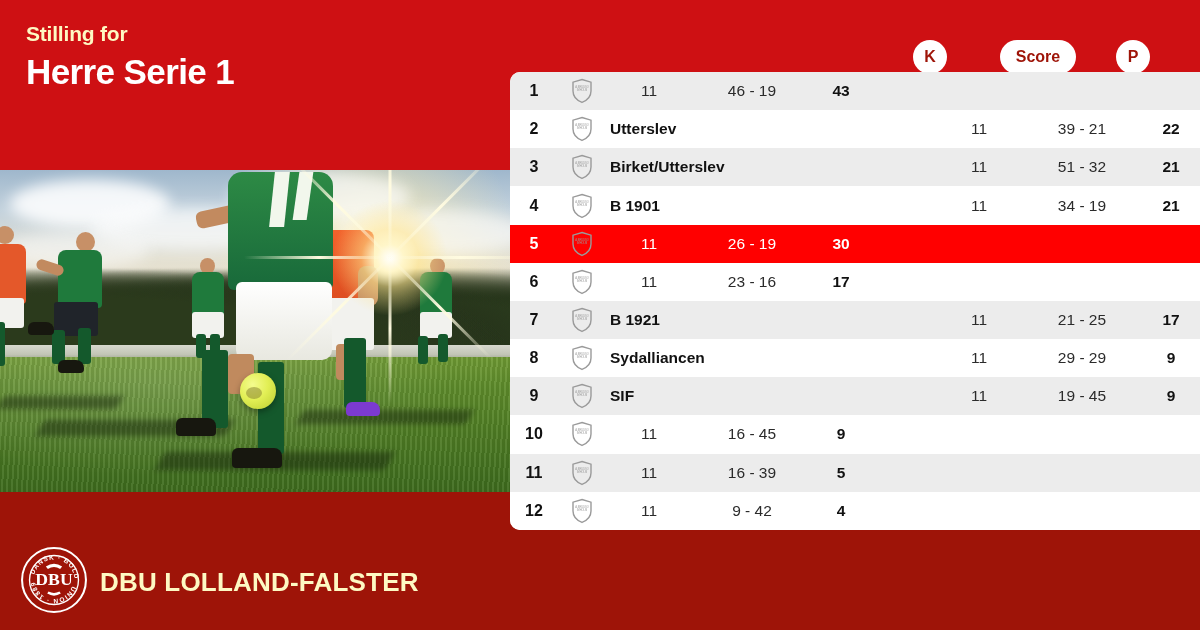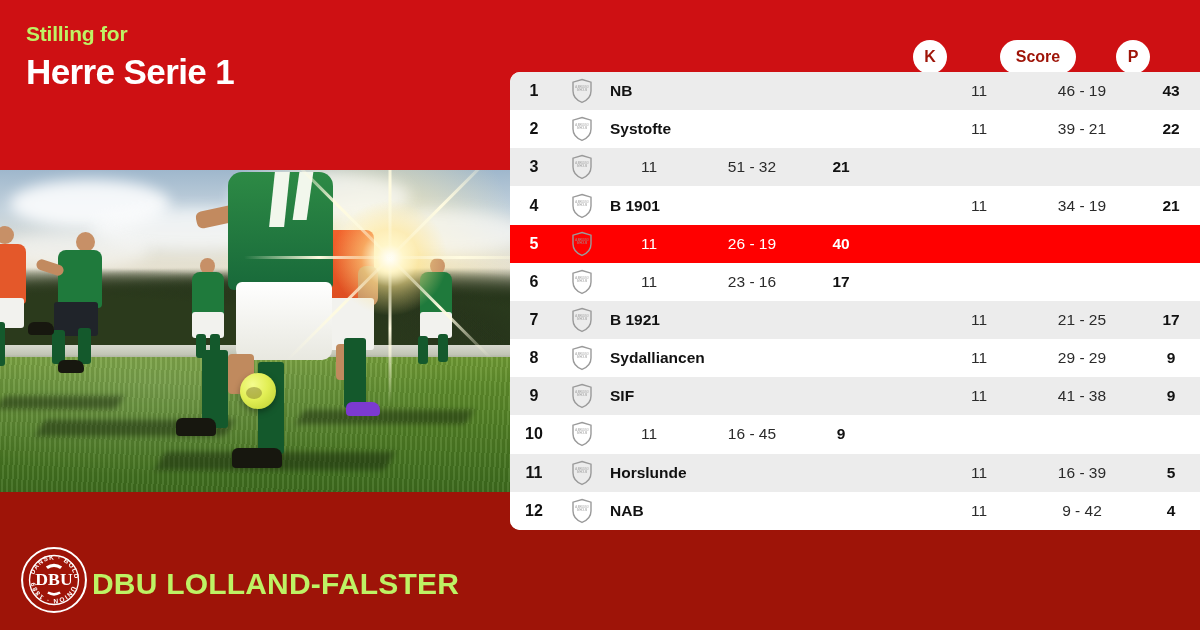--- a/index.html
+++ b/index.html
@@ -11,21 +11,21 @@
   #stage {
     position: relative;
     width: 1200px; height: 630px;
     background: #CE1013;
   }
 
   
   .header { position: absolute; left: 0; top: 0; width: 520px; height: 170px; }
   .kicker {
     position: absolute; left: 26px; top: 22px;
-    font-size: 21px; font-weight: bold; color: #bef264;
+    font-size: 21px; font-weight: bold; color: #fef9c3;
     letter-spacing: -0.2px;
   }
   .title {
     position: absolute; left: 26px; top: 52px;
     font-size: 35px; font-weight: bold; color: #ffffff;
     letter-spacing: -0.6px;
   }
 
   
   .photo {
@@ -135,22 +135,22 @@
   
   .footer {
     position: absolute; left: 0; top: 492px; width: 1200px; height: 138px;
     background: #9E1408;
   }
   .dbu-logo {
     position: absolute; left: 20px; top: 546px;
     width: 68px; height: 68px;
   }
   .footer-text {
-    position: absolute; left: 92px; top: 567px;
-    font-size: 30px; font-weight: bold; color: #bef264;
+    position: absolute; left: 100px; top: 567px;
+    font-size: 26px; font-weight: bold; color: #fef9c3;
     letter-spacing: 0.2px;
   }
 
   
   .badges { position: absolute; left: 510px; top: 40px; width: 690px; height: 34px; }
   .badge {
     position: absolute; top: 0; height: 34px;
     background: #ffffff; border-radius: 17px;
     color: #9E1408; font-size: 16px; font-weight: bold;
     display: flex; align-items: center; justify-content: center;
@@ -316,48 +316,48 @@
   <div class="table" id="standings-table">
       <div class="row alt">
         <div class="pos">1</div>
         <div class="crest">
           <svg width="22" height="26" viewBox="0 0 22 26">
             <path d="M11 1.5 L20 4.2 V13 c0 6.2 -4.4 9.6 -9 11.4 C6.4 22.6 2 19.2 2 13 V4.2 Z" fill="none" stroke="#9a9a9a" stroke-width="1.4"></path>
             <text x="11" y="9.6" text-anchor="middle" font-family="Liberation Sans, sans-serif" font-size="2.6" fill="#9a9a9a">A.BRUDSO</text>
             <text x="11" y="12.8" text-anchor="middle" font-family="Liberation Sans, sans-serif" font-size="2.6" fill="#9a9a9a">IMHOLM</text>
           </svg>
         </div>
-        <div class="team">NB</div>
         <div class="cell c-k">11</div>
         <div class="cell c-score">46 - 19</div>
         <div class="cell c-p">43</div>
       </div>
       <div class="row">
         <div class="pos">2</div>
         <div class="crest">
           <svg width="22" height="26" viewBox="0 0 22 26">
             <path d="M11 1.5 L20 4.2 V13 c0 6.2 -4.4 9.6 -9 11.4 C6.4 22.6 2 19.2 2 13 V4.2 Z" fill="none" stroke="#9a9a9a" stroke-width="1.4"></path>
             <text x="11" y="9.6" text-anchor="middle" font-family="Liberation Sans, sans-serif" font-size="2.6" fill="#9a9a9a">A.BRUDSO</text>
             <text x="11" y="12.8" text-anchor="middle" font-family="Liberation Sans, sans-serif" font-size="2.6" fill="#9a9a9a">IMHOLM</text>
           </svg>
         </div>
-        <div class="team">Systofte</div>
+        <div class="team">Utterslev</div>
         <div class="cell c-k">11</div>
         <div class="cell c-score">39 - 21</div>
         <div class="cell c-p">22</div>
       </div>
       <div class="row alt">
         <div class="pos">3</div>
         <div class="crest">
           <svg width="22" height="26" viewBox="0 0 22 26">
             <path d="M11 1.5 L20 4.2 V13 c0 6.2 -4.4 9.6 -9 11.4 C6.4 22.6 2 19.2 2 13 V4.2 Z" fill="none" stroke="#9a9a9a" stroke-width="1.4"></path>
             <text x="11" y="9.6" text-anchor="middle" font-family="Liberation Sans, sans-serif" font-size="2.6" fill="#9a9a9a">A.BRUDSO</text>
             <text x="11" y="12.8" text-anchor="middle" font-family="Liberation Sans, sans-serif" font-size="2.6" fill="#9a9a9a">IMHOLM</text>
           </svg>
         </div>
+        <div class="team">Birket/Utterslev</div>
         <div class="cell c-k">11</div>
         <div class="cell c-score">51 - 32</div>
         <div class="cell c-p">21</div>
       </div>
       <div class="row">
         <div class="pos">4</div>
         <div class="crest">
           <svg width="22" height="26" viewBox="0 0 22 26">
             <path d="M11 1.5 L20 4.2 V13 c0 6.2 -4.4 9.6 -9 11.4 C6.4 22.6 2 19.2 2 13 V4.2 Z" fill="none" stroke="#9a9a9a" stroke-width="1.4"></path>
             <text x="11" y="9.6" text-anchor="middle" font-family="Liberation Sans, sans-serif" font-size="2.6" fill="#9a9a9a">A.BRUDSO</text>
@@ -373,21 +373,21 @@
         <div class="pos">5</div>
         <div class="crest">
           <svg width="22" height="26" viewBox="0 0 22 26">
             <path d="M11 1.5 L20 4.2 V13 c0 6.2 -4.4 9.6 -9 11.4 C6.4 22.6 2 19.2 2 13 V4.2 Z" fill="none" stroke="#9a9a9a" stroke-width="1.4"></path>
             <text x="11" y="9.6" text-anchor="middle" font-family="Liberation Sans, sans-serif" font-size="2.6" fill="#9a9a9a">A.BRUDSO</text>
             <text x="11" y="12.8" text-anchor="middle" font-family="Liberation Sans, sans-serif" font-size="2.6" fill="#9a9a9a">IMHOLM</text>
           </svg>
         </div>
         <div class="cell c-k">11</div>
         <div class="cell c-score">26 - 19</div>
-        <div class="cell c-p">40</div>
+        <div class="cell c-p">30</div>
       </div>
       <div class="row">
         <div class="pos">6</div>
         <div class="crest">
           <svg width="22" height="26" viewBox="0 0 22 26">
             <path d="M11 1.5 L20 4.2 V13 c0 6.2 -4.4 9.6 -9 11.4 C6.4 22.6 2 19.2 2 13 V4.2 Z" fill="none" stroke="#9a9a9a" stroke-width="1.4"></path>
             <text x="11" y="9.6" text-anchor="middle" font-family="Liberation Sans, sans-serif" font-size="2.6" fill="#9a9a9a">A.BRUDSO</text>
             <text x="11" y="12.8" text-anchor="middle" font-family="Liberation Sans, sans-serif" font-size="2.6" fill="#9a9a9a">IMHOLM</text>
           </svg>
         </div>
@@ -427,21 +427,21 @@
         <div class="pos">9</div>
         <div class="crest">
           <svg width="22" height="26" viewBox="0 0 22 26">
             <path d="M11 1.5 L20 4.2 V13 c0 6.2 -4.4 9.6 -9 11.4 C6.4 22.6 2 19.2 2 13 V4.2 Z" fill="none" stroke="#9a9a9a" stroke-width="1.4"></path>
             <text x="11" y="9.6" text-anchor="middle" font-family="Liberation Sans, sans-serif" font-size="2.6" fill="#9a9a9a">A.BRUDSO</text>
             <text x="11" y="12.8" text-anchor="middle" font-family="Liberation Sans, sans-serif" font-size="2.6" fill="#9a9a9a">IMHOLM</text>
           </svg>
         </div>
         <div class="team">SIF</div>
         <div class="cell c-k">11</div>
-        <div class="cell c-score">41 - 38</div>
+        <div class="cell c-score">19 - 45</div>
         <div class="cell c-p">9</div>
       </div>
       <div class="row">
         <div class="pos">10</div>
         <div class="crest">
           <svg width="22" height="26" viewBox="0 0 22 26">
             <path d="M11 1.5 L20 4.2 V13 c0 6.2 -4.4 9.6 -9 11.4 C6.4 22.6 2 19.2 2 13 V4.2 Z" fill="none" stroke="#9a9a9a" stroke-width="1.4"></path>
             <text x="11" y="9.6" text-anchor="middle" font-family="Liberation Sans, sans-serif" font-size="2.6" fill="#9a9a9a">A.BRUDSO</text>
             <text x="11" y="12.8" text-anchor="middle" font-family="Liberation Sans, sans-serif" font-size="2.6" fill="#9a9a9a">IMHOLM</text>
           </svg>
@@ -452,34 +452,32 @@
       </div>
       <div class="row alt">
         <div class="pos">11</div>
         <div class="crest">
           <svg width="22" height="26" viewBox="0 0 22 26">
             <path d="M11 1.5 L20 4.2 V13 c0 6.2 -4.4 9.6 -9 11.4 C6.4 22.6 2 19.2 2 13 V4.2 Z" fill="none" stroke="#9a9a9a" stroke-width="1.4"></path>
             <text x="11" y="9.6" text-anchor="middle" font-family="Liberation Sans, sans-serif" font-size="2.6" fill="#9a9a9a">A.BRUDSO</text>
             <text x="11" y="12.8" text-anchor="middle" font-family="Liberation Sans, sans-serif" font-size="2.6" fill="#9a9a9a">IMHOLM</text>
           </svg>
         </div>
-        <div class="team">Horslunde</div>
         <div class="cell c-k">11</div>
         <div class="cell c-score">16 - 39</div>
         <div class="cell c-p">5</div>
       </div>
       <div class="row">
         <div class="pos">12</div>
         <div class="crest">
           <svg width="22" height="26" viewBox="0 0 22 26">
             <path d="M11 1.5 L20 4.2 V13 c0 6.2 -4.4 9.6 -9 11.4 C6.4 22.6 2 19.2 2 13 V4.2 Z" fill="none" stroke="#9a9a9a" stroke-width="1.4"></path>
             <text x="11" y="9.6" text-anchor="middle" font-family="Liberation Sans, sans-serif" font-size="2.6" fill="#9a9a9a">A.BRUDSO</text>
             <text x="11" y="12.8" text-anchor="middle" font-family="Liberation Sans, sans-serif" font-size="2.6" fill="#9a9a9a">IMHOLM</text>
           </svg>
         </div>
-        <div class="team">NAB</div>
         <div class="cell c-k">11</div>
         <div class="cell c-score">9 - 42</div>
         <div class="cell c-p">4</div>
       </div>
     </div>
 
 </div>
 
 </body></html>

